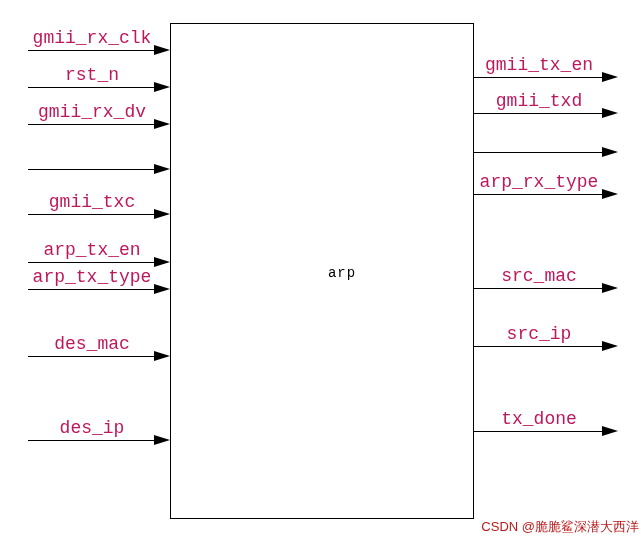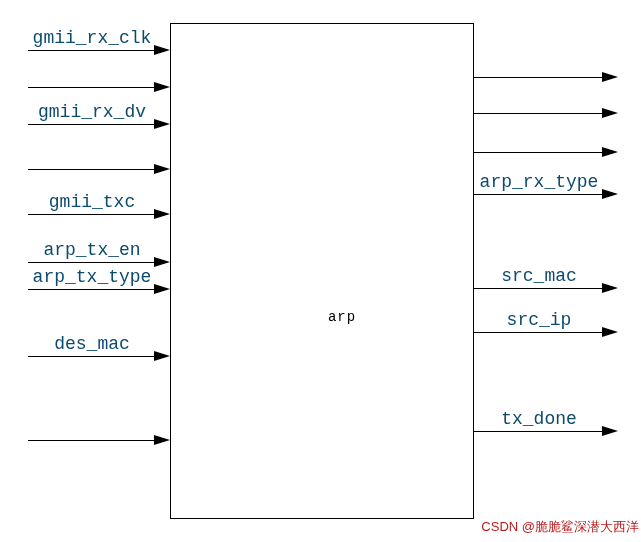--- a/index.html
+++ b/index.html
@@ -7,28 +7,28 @@
     width:641px;height:542px;position:relative;background:#ffffff;
     font-family:"Liberation Mono","DejaVu Sans Mono",monospace;
     overflow:hidden;
   }
   .module-box{
     position:absolute;left:170px;top:23px;width:304px;height:496px;
     border:1px solid #000;background:#fff;box-sizing:border-box;
   }
   .module-name{
     position:absolute;left:170px;top:265px;width:344px;
-    text-align:center;font-size:14px;color:#000;letter-spacing:1px;margin-top:44px;
+    text-align:center;font-size:14px;color:#000;letter-spacing:1px;
   }
   .port{position:absolute;height:27px;}
   .port.left{left:28px;width:142px;}
   .port.right{left:474px;width:144px;}
   .plabel{
     position:absolute;left:0;right:14px;bottom:4px;
-    text-align:center;font-size:18px;color:#0c4a6e;white-space:nowrap;
+    text-align:center;font-size:18px;color:#be185d;white-space:nowrap;
   }
   .pline{
     position:absolute;top:25px;height:1.4px;background:#000;left:0;right:13px;
   }
   .parrow{
     position:absolute;top:20px;right:0;width:0;height:0;
     border-left:16px solid #000;
     border-top:5.5px solid transparent;
     border-bottom:5.5px solid transparent;
   }
@@ -43,20 +43,21 @@
 
 <div class="module-box"></div>
 <div class="module-name">arp</div>
 
 <div class="port left" style="top:25px">
   <div class="plabel">gmii_rx_clk</div>
   <div class="pline"></div>
   <div class="parrow"></div>
 </div>
 <div class="port left" style="top:62px">
+  <div class="plabel">rst_n</div>
   <div class="pline"></div>
   <div class="parrow"></div>
 </div>
 <div class="port left" style="top:99px">
   <div class="plabel">gmii_rx_dv</div>
   <div class="pline"></div>
   <div class="parrow"></div>
 </div>
 <div class="port left" style="top:144px">
   <div class="pline"></div>
@@ -76,47 +77,50 @@
   <div class="plabel">arp_tx_type</div>
   <div class="pline"></div>
   <div class="parrow"></div>
 </div>
 <div class="port left" style="top:331px">
   <div class="plabel">des_mac</div>
   <div class="pline"></div>
   <div class="parrow"></div>
 </div>
 <div class="port left" style="top:415px">
+  <div class="plabel">des_ip</div>
   <div class="pline"></div>
   <div class="parrow"></div>
 </div>
 
 <div class="port right" style="top:52px">
+  <div class="plabel">gmii_tx_en</div>
   <div class="pline"></div>
   <div class="parrow"></div>
 </div>
 <div class="port right" style="top:88px">
+  <div class="plabel">gmii_txd</div>
   <div class="pline"></div>
   <div class="parrow"></div>
 </div>
 <div class="port right" style="top:127px">
   <div class="pline"></div>
   <div class="parrow"></div>
 </div>
 <div class="port right" style="top:169px">
   <div class="plabel">arp_rx_type</div>
   <div class="pline"></div>
   <div class="parrow"></div>
 </div>
 <div class="port right" style="top:263px">
   <div class="plabel">src_mac</div>
   <div class="pline"></div>
   <div class="parrow"></div>
 </div>
-<div class="port right" style="top:307px">
+<div class="port right" style="top:321px">
   <div class="plabel">src_ip</div>
   <div class="pline"></div>
   <div class="parrow"></div>
 </div>
 <div class="port right" style="top:406px">
   <div class="plabel">tx_done</div>
   <div class="pline"></div>
   <div class="parrow"></div>
 </div>
 

